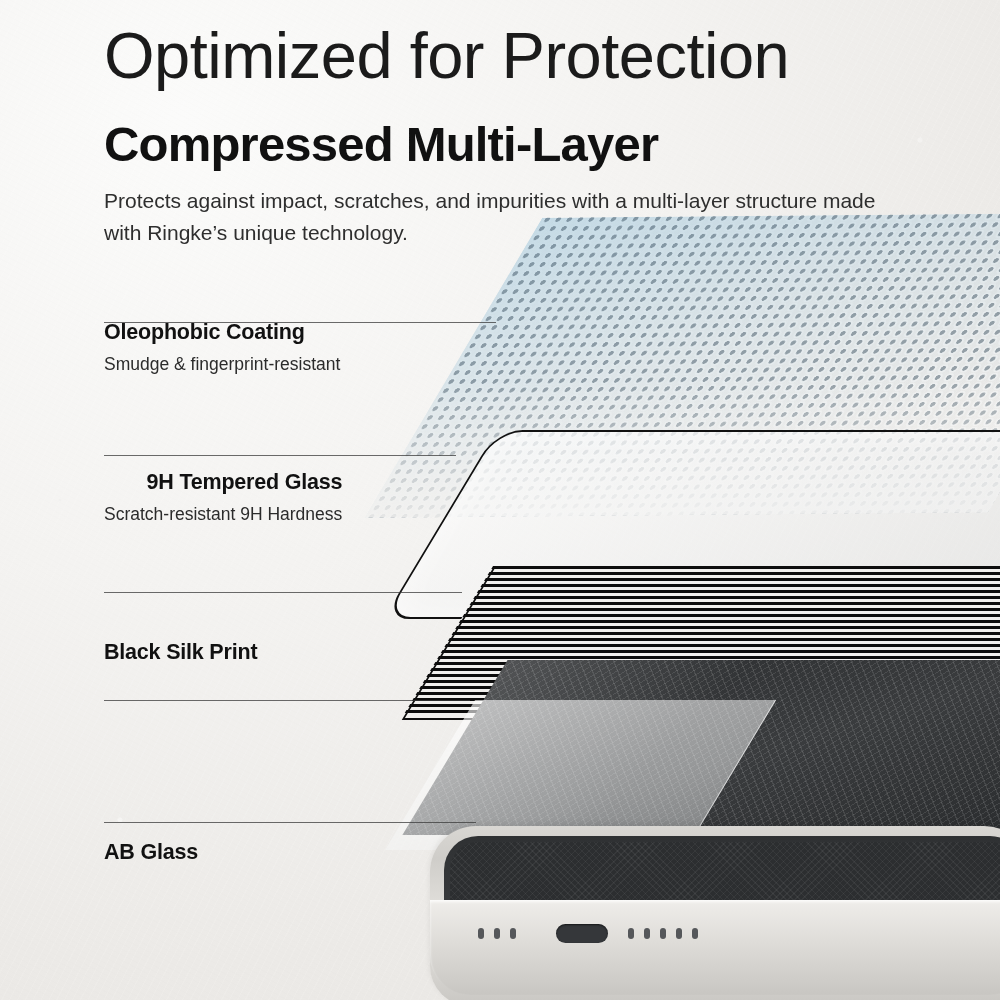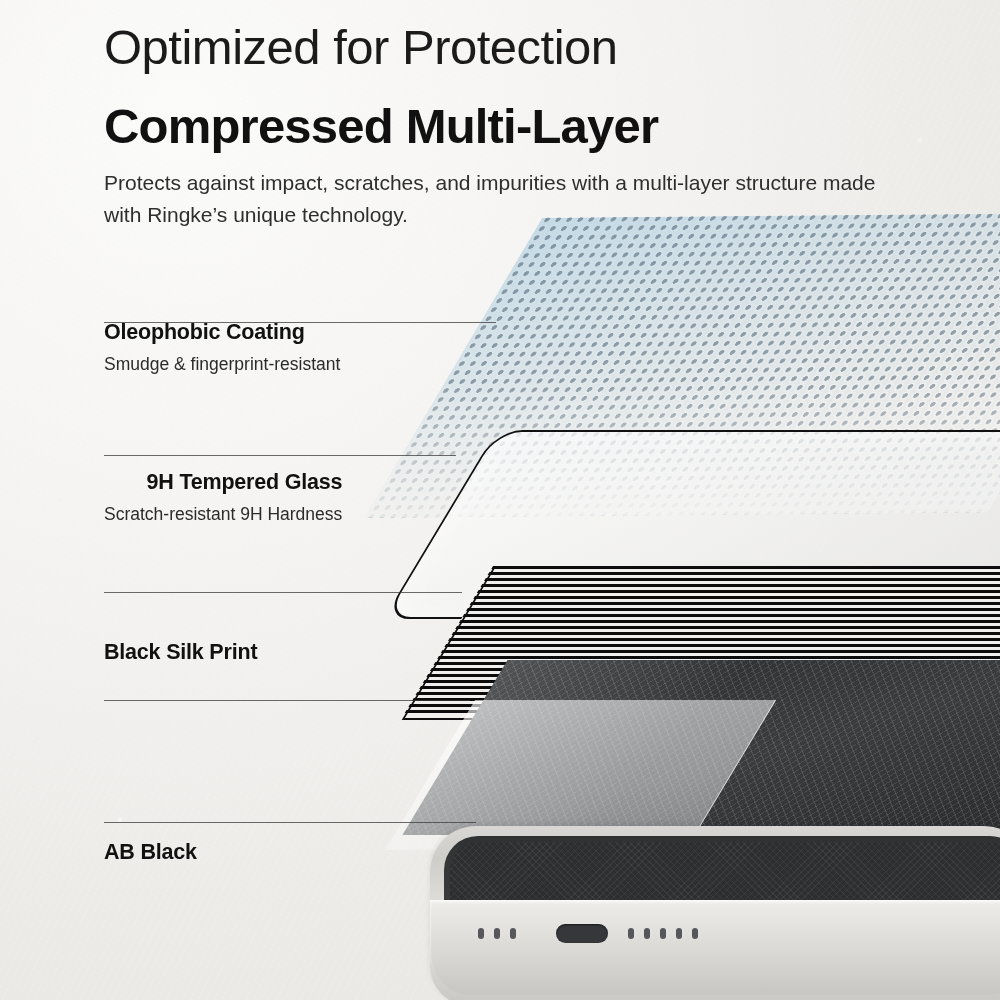--- a/index.html
+++ b/index.html
@@ -45,21 +45,21 @@
   }
 
   
   .headings {
     position: absolute;
     left: 104px;
     top: 20px;
     width: 820px;
   }
   .title-light {
-    font-size: 49px;
+    font-size: 65px;
     line-height: 1.12;
     font-weight: 400;
     color: #1b1b1b;
     letter-spacing: -0.5px;
     white-space: nowrap;
   }
   .title-bold {
     font-size: 49px;
     line-height: 1.16;
     font-weight: 700;
@@ -338,17 +338,17 @@
     <div class="layer-rule" style="left:104px; top:592px; width:358px;"></div>
     <div class="layer-block" style="top:640px;">
       <div class="layer-title">Black Silk Print</div>
       <div class="layer-desc"></div>
     </div>
 
     <div class="layer-rule" style="left:104px; top:700px; width:366px;"></div>
 
     <div class="layer-rule" style="left:104px; top:822px; width:372px;"></div>
     <div class="layer-block" style="top:840px;">
-      <div class="layer-title">AB Black</div>
+      <div class="layer-title">AB Glass</div>
     </div>
 
   </div>
 </div>
 
 </body></html>

